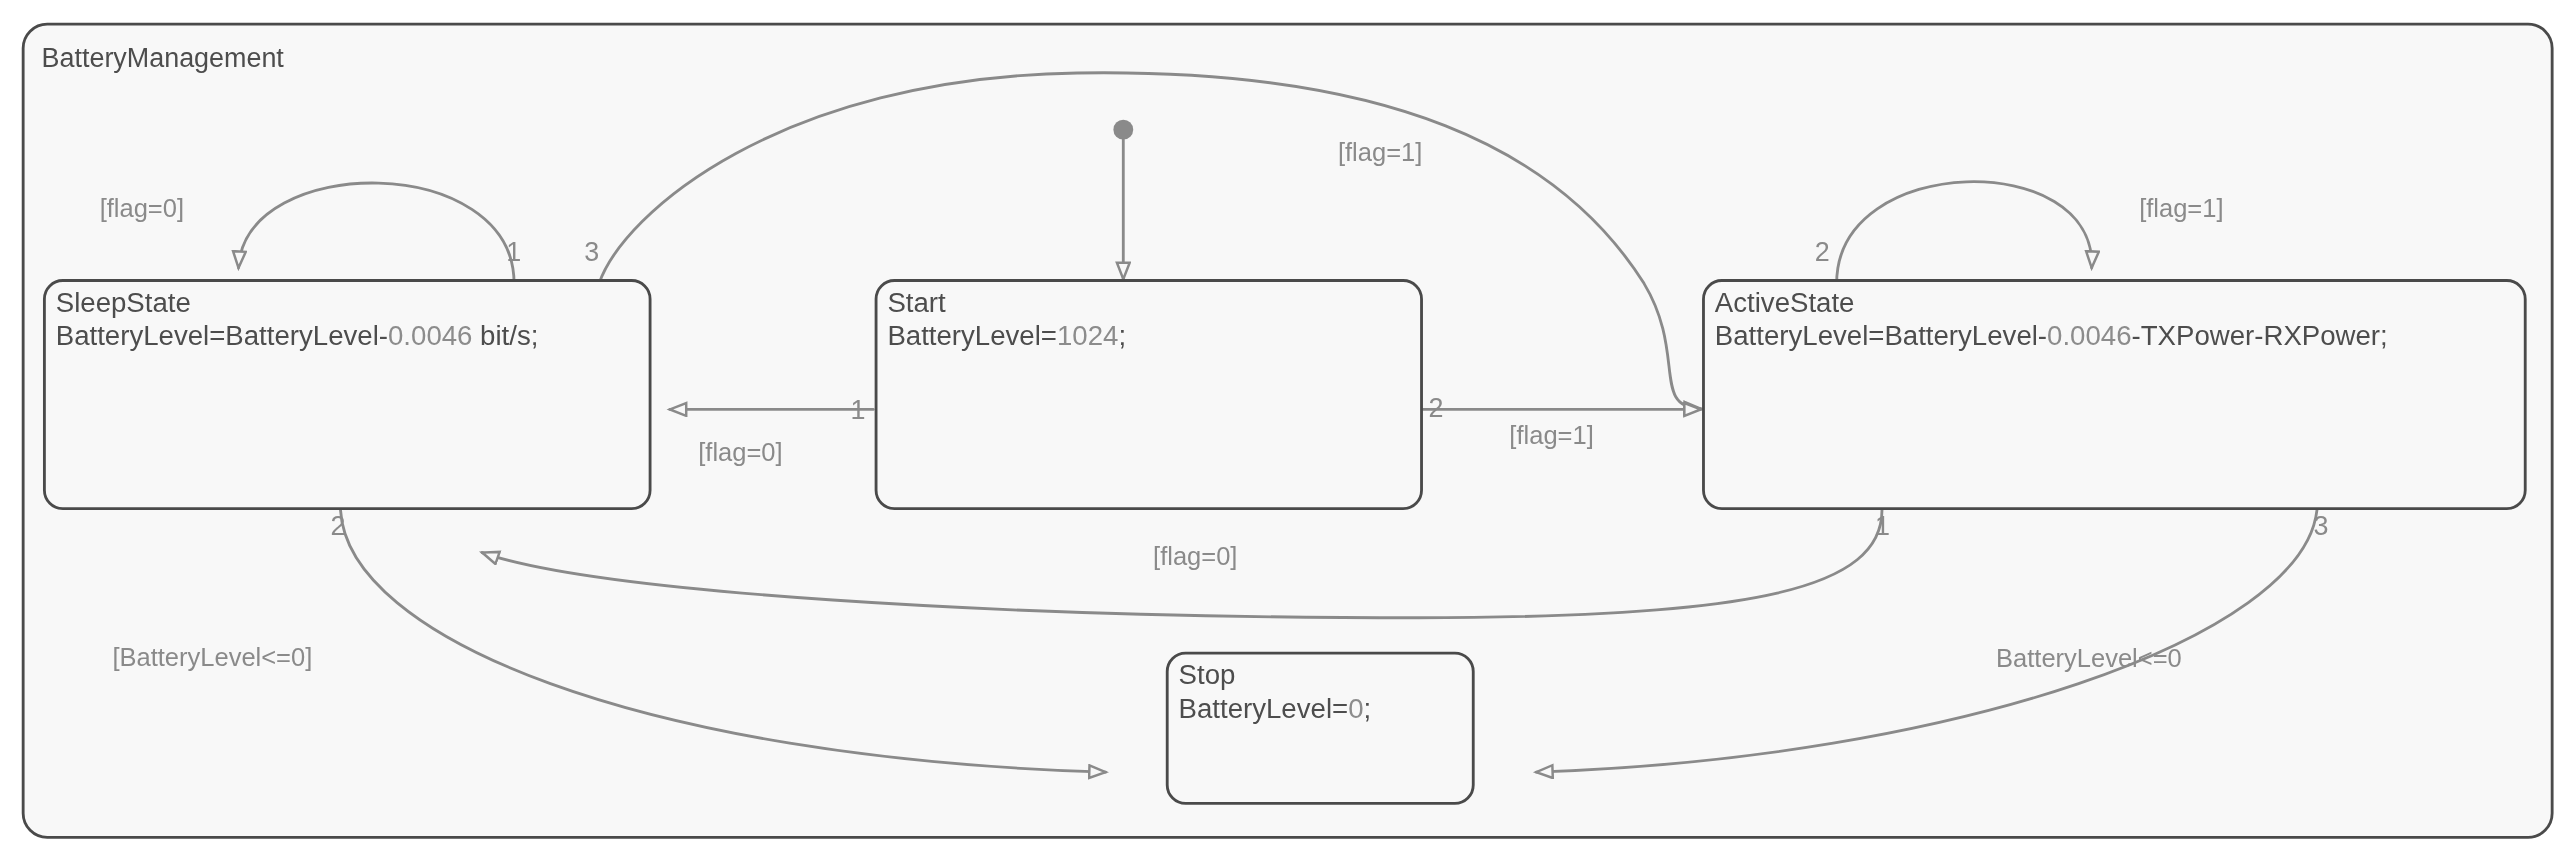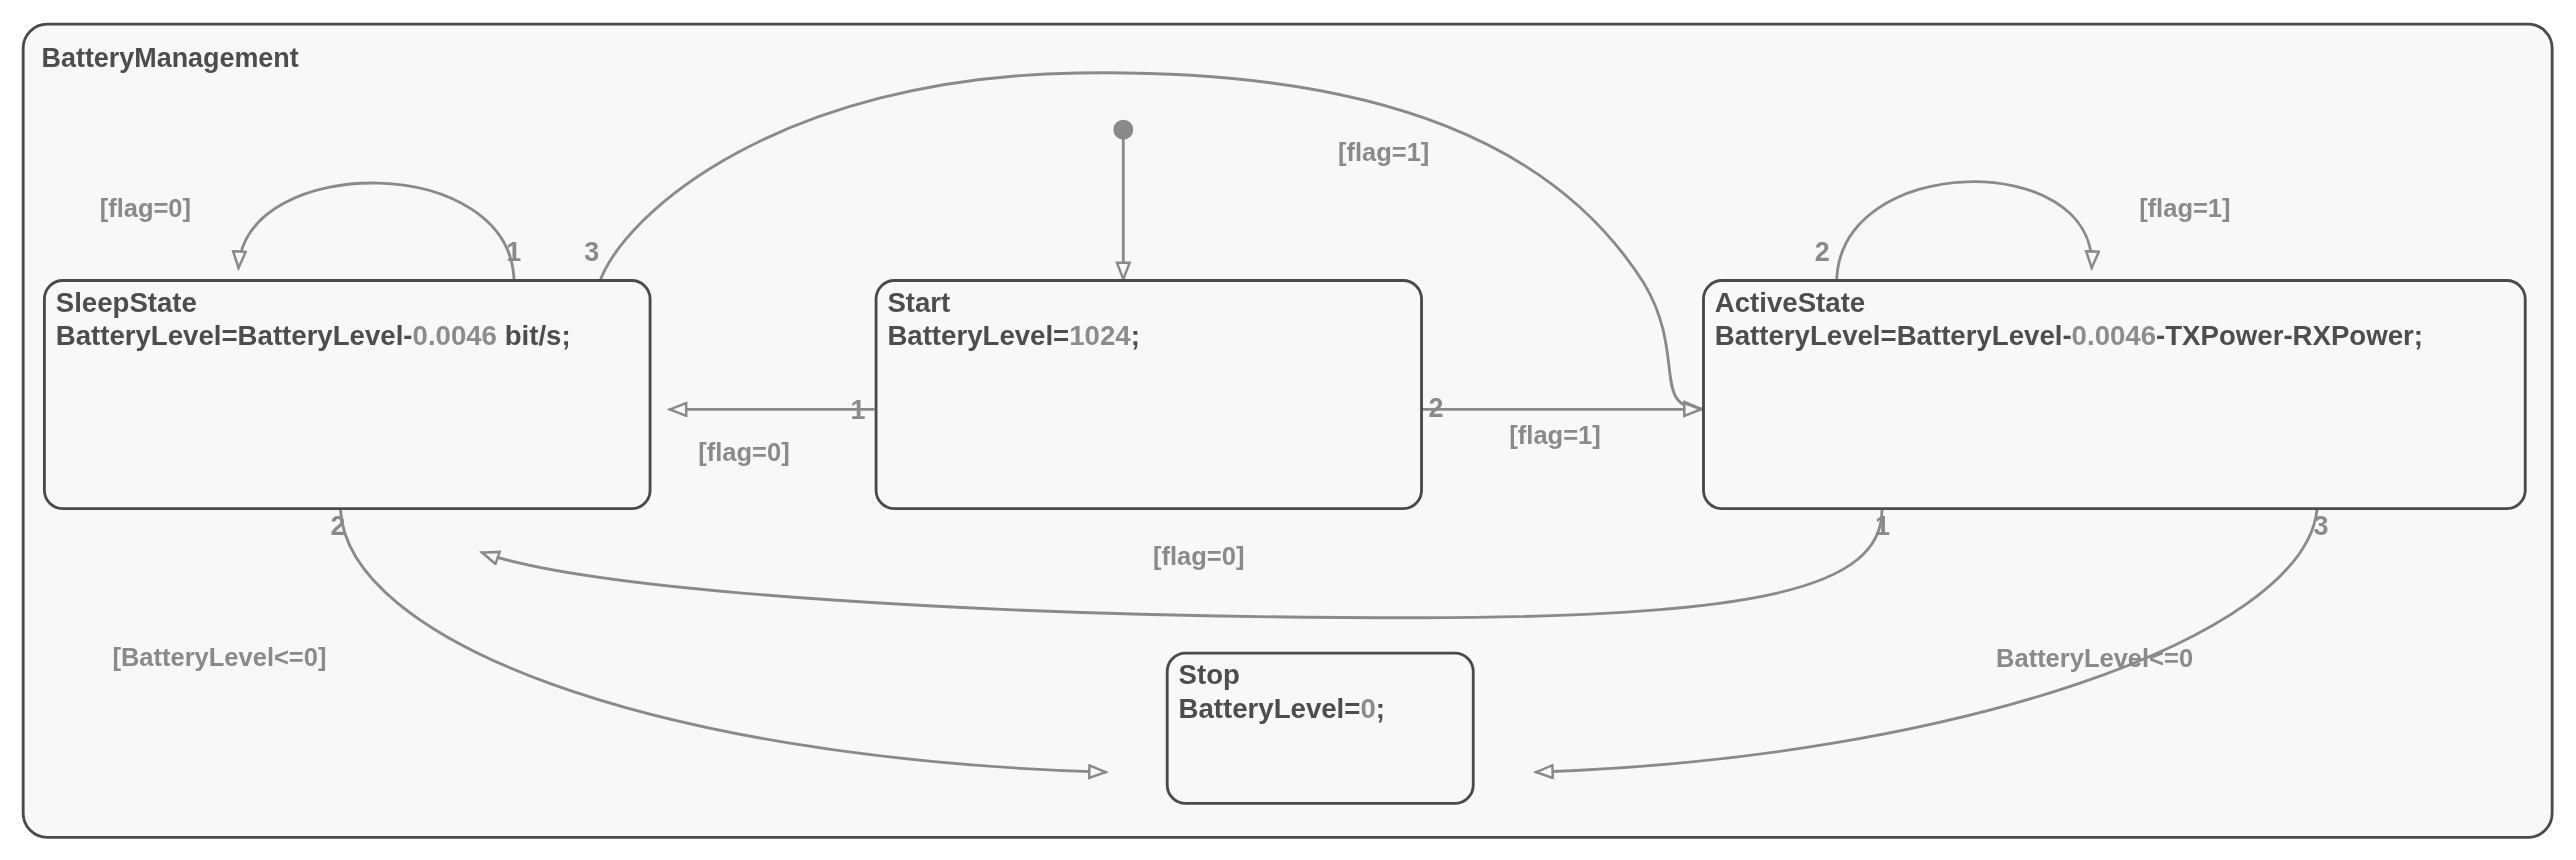--- a/index.html
+++ b/index.html
@@ -10,21 +10,20 @@
   }
   body {
     font-family: "Liberation Sans", sans-serif;
   }
   #stage {
     position: relative;
     width: 2576px;
     height: 860px;
     background: #ffffff;
     overflow: hidden;
-    font-weight: bold;
   }
   #diagram-svg {
     position: absolute;
     left: 0;
     top: 0;
     width: 2576px;
     height: 860px;
   }
   .machine-frame {
     fill: #f8f8f8;

